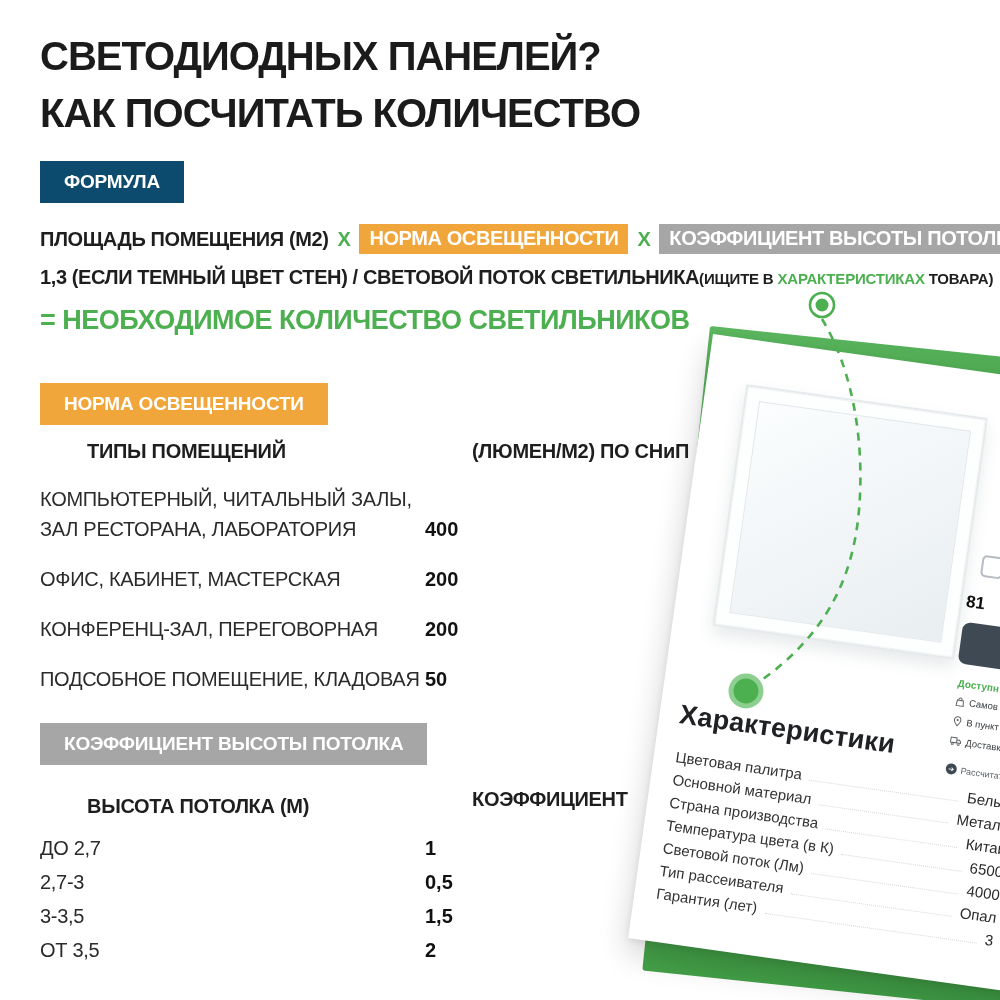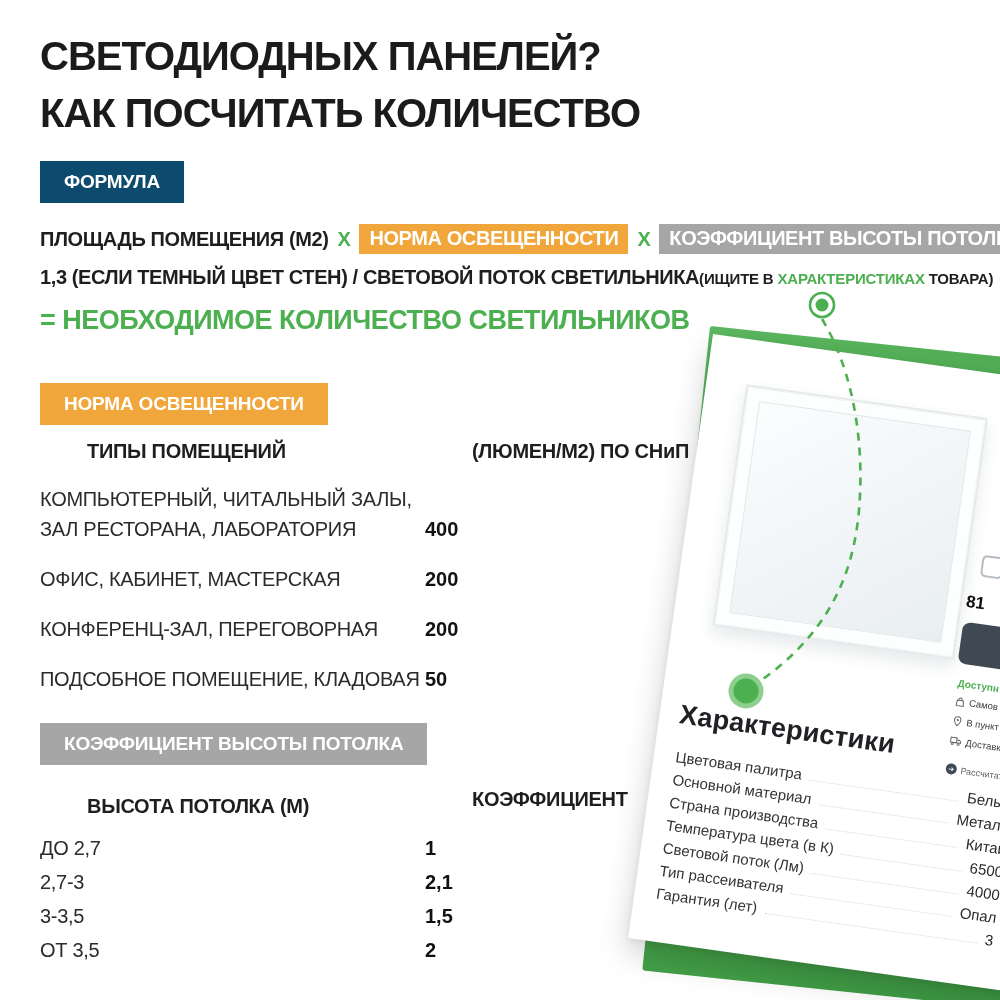--- a/index.html
+++ b/index.html
@@ -272,21 +272,21 @@
 <div class="tbl-header" style="left:425px; top:788px;">КОЭФФИЦИЕНТ</div>
 <div class="tbl-rows" id="coef-rows" style="top:835px;">
 
     <div class="t-row">
       <span class="row-label">ДО 2,7</span>
       <span class="row-value">1</span>
     </div>
 
     <div class="t-row">
       <span class="row-label">2,7-3</span>
-      <span class="row-value">2,1</span>
+      <span class="row-value">0,5</span>
     </div>
 
     <div class="t-row">
       <span class="row-label">3-3,5</span>
       <span class="row-value">1,5</span>
     </div>
 
     <div class="t-row">
       <span class="row-label">ОТ 3,5</span>
       <span class="row-value">2</span>

